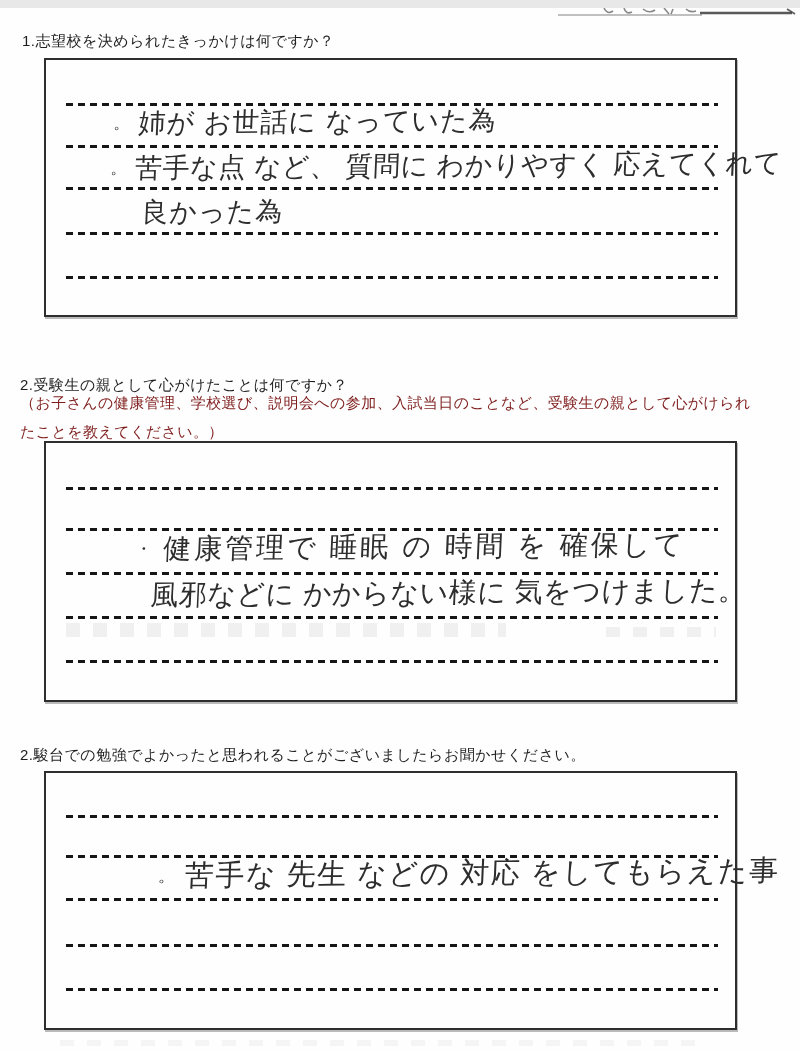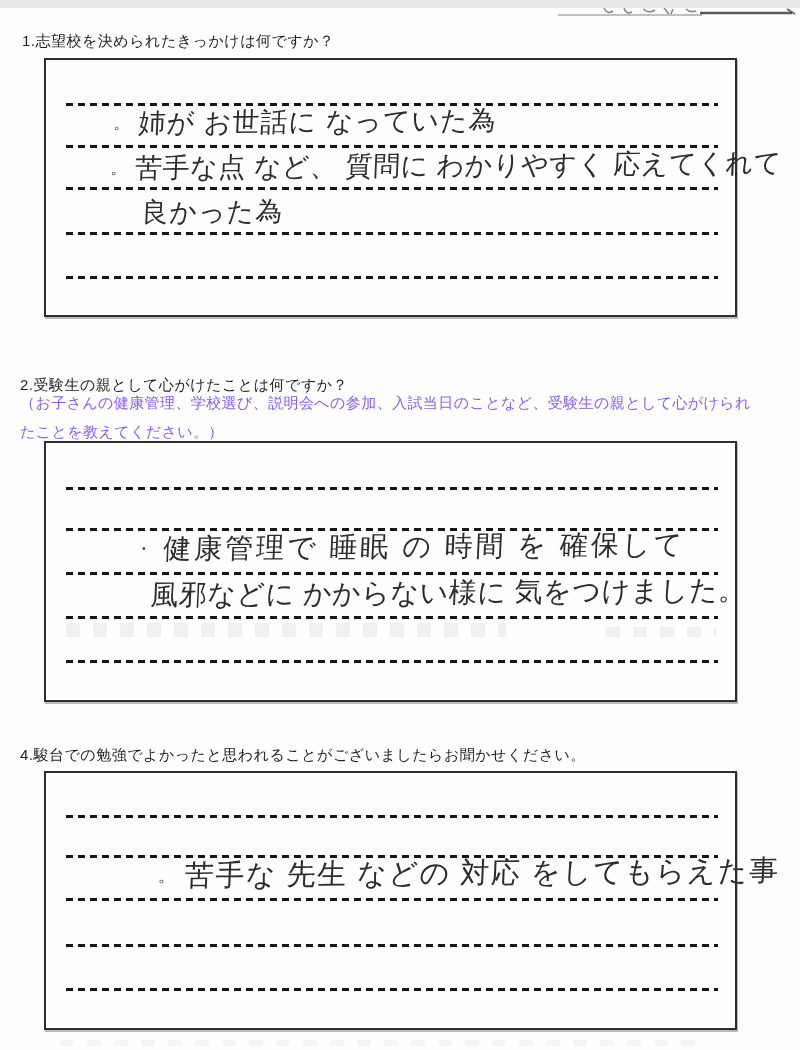--- a/index.html
+++ b/index.html
@@ -14,21 +14,21 @@
   }
   .q-label {
     position: absolute;
     color: #1f1f1f;
     font-size: 15px;
     letter-spacing: 0.5px;
     white-space: pre;
   }
   .q-note {
     position: absolute;
-    color: #8b5cf6;
+    color: #7f1d1d;
     font-size: 15px;
     letter-spacing: 0.4px;
     line-height: 29px;
     width: 744px;
   }
   .answer-box {
     position: absolute;
     left: 44px;
     width: 689px;
     border: 2px solid #2e2e2e;
@@ -114,21 +114,21 @@
     <div class="ghost" style="top:184px; left:560px; width:110px; height:10px;"></div>
 
     <div class="hw" style="left:22px; top:47px; font-size:28px; letter-spacing:3px; line-height:40px;">
       <span class="hw-bullet">・</span><span>健康管理で 睡眠 の 時間 を 確保して</span>
     </div>
     <div class="hw" style="left:52px; top:93px; font-size:28px; letter-spacing:0.5px; line-height:40px;">
       <span>風邪などに かからない様に 気をつけました。</span>
     </div>
   </div>
 
-  <div class="q-label" style="left:20px; top:738px;">4.駿台での勉強でよかったと思われることがございましたらお聞かせください。</div>
+  <div class="q-label" style="left:20px; top:738px;">2.駿台での勉強でよかったと思われることがございましたらお聞かせください。</div>
 
   <div class="answer-box" style="top:763px; height:255px;">
     <div class="dotline" style="top:42px"></div>
     <div class="dotline" style="top:82px"></div>
     <div class="dotline" style="top:125px"></div>
     <div class="dotline" style="top:171px"></div>
     <div class="dotline" style="top:215px"></div>
 
     <div class="hw" style="left:52px; top:40px; font-size:29px; letter-spacing:1.5px; line-height:42px;">
       <span class="hw-bullet">。</span><span>苦手な 先生 などの 対応 をしてもらえた事</span>

